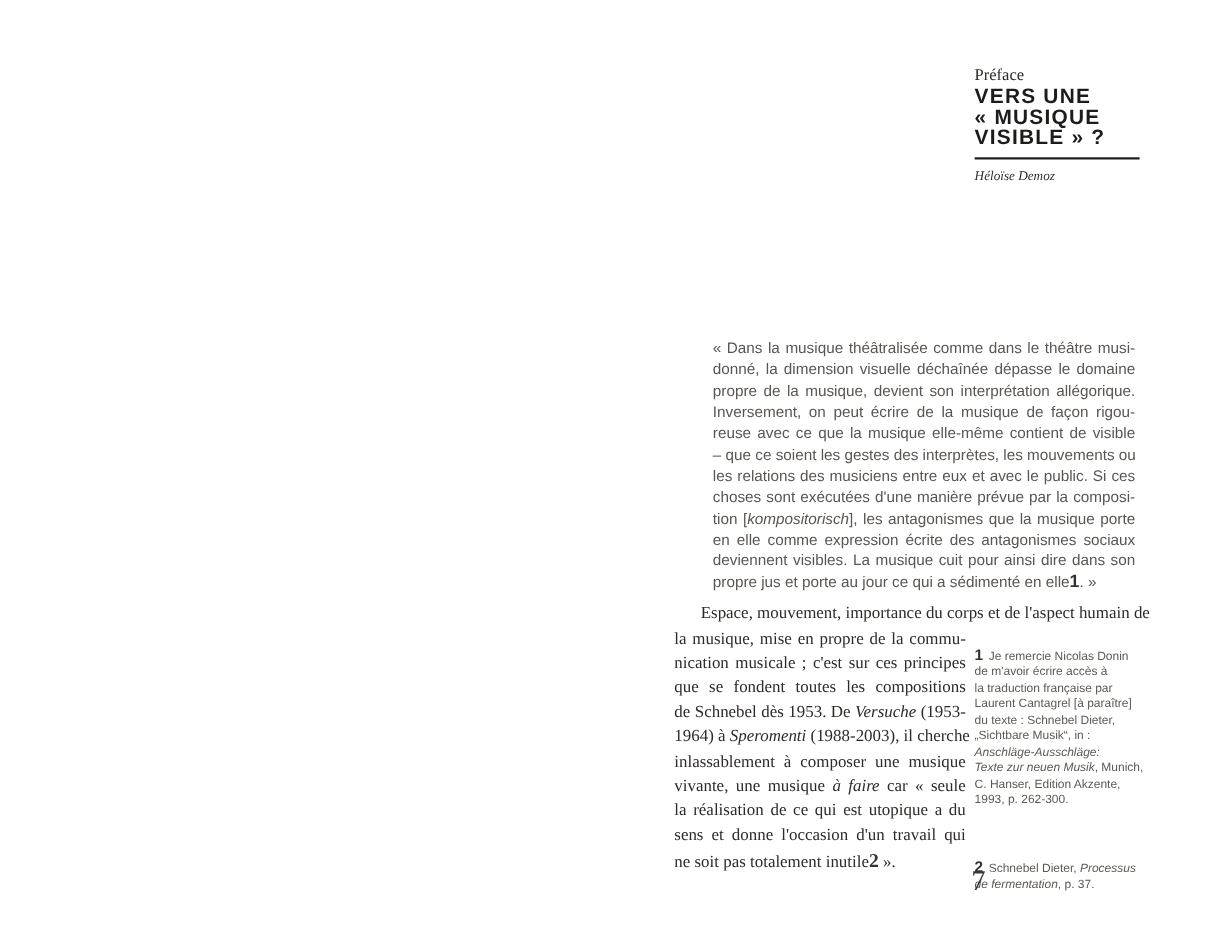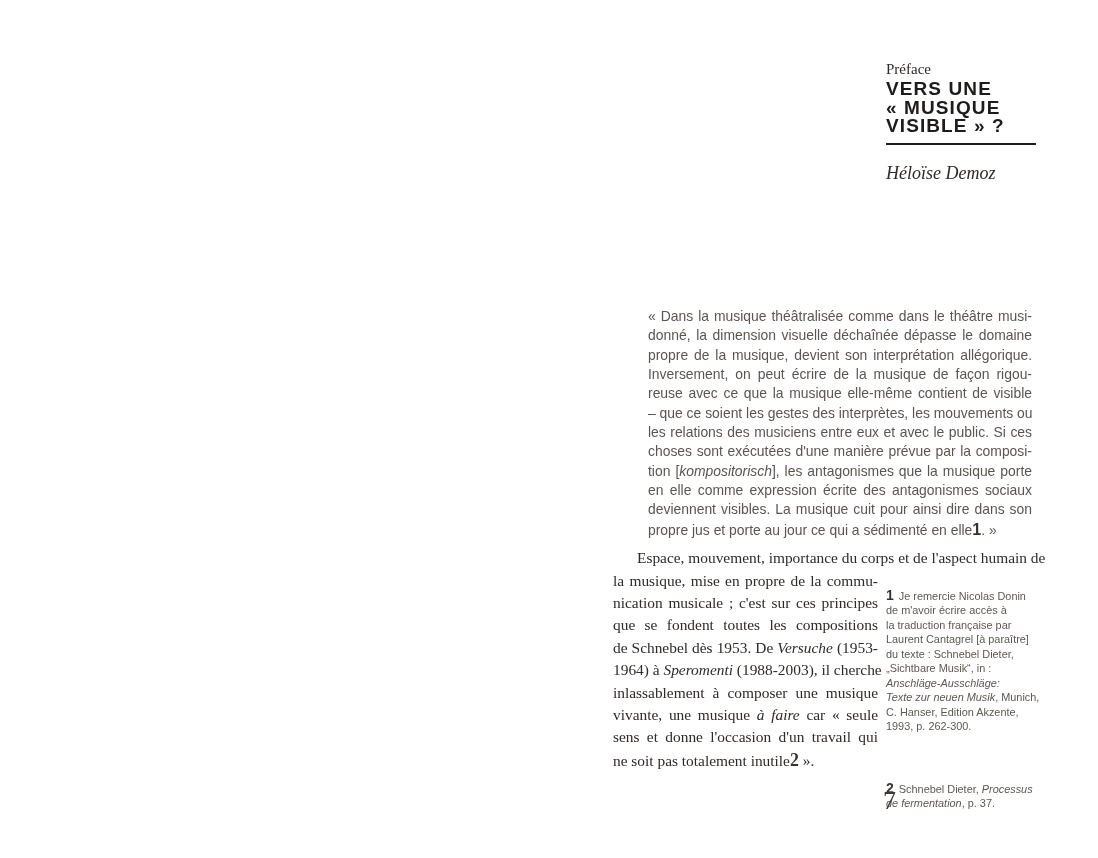--- a/index.html
+++ b/index.html
@@ -26,24 +26,24 @@
   .title .tl {
     font-family: "Liberation Sans", sans-serif;
     font-weight: 700;
     font-size: 19px; line-height: 18.6px;
     letter-spacing: 1.1px;
     color: var(--ink);
     white-space: nowrap;
   }
   .rule { margin-top: 7px; width: 150px; height: 2px; background: var(--ink); }
   .author {
-    margin-top: 18px;
+    margin-top: 8px;
     font-family: "Liberation Serif", serif;
     font-style: italic;
-    font-size: 18px;
+    font-size: 12px;
     color: var(--body-text);
   }
 
   
   .tl { white-space: nowrap; }
   .just .tl { text-align: justify; text-align-last: justify; }
   .just .tl:last-child { text-align-last: left; }
   .just-all .tl { text-align: justify; text-align-last: justify; }
 
   
@@ -134,20 +134,21 @@
     </div>
 
   <div class="body-rest just">
       <div class="tl">la musique, mise en propre de la commu-</div>
       <div class="tl">nication musicale ; c'est sur ces principes</div>
       <div class="tl">que se fondent toutes les compositions</div>
       <div class="tl">de Schnebel dès 1953. De <i>Versuche</i> (1953-</div>
       <div class="tl">1964) à <i>Speromenti</i> (1988-2003), il cherche</div>
       <div class="tl">inlassablement à composer une musique</div>
       <div class="tl">vivante, une musique <i>à faire</i> car « seule</div>
+      <div class="tl">la réalisation de ce qui est utopique a du</div>
       <div class="tl">sens et donne l'occasion d'un travail qui</div>
       <div class="tl">ne soit pas totalement inutile<b class="ref">2</b> ».</div>
     </div>
 
   <aside class="footnote fn1">
       <div class="tl"><b class="fn-num">1</b> Je remercie Nicolas Donin</div>
       <div class="tl">de m'avoir écrire accès à</div>
       <div class="tl">la traduction française par</div>
       <div class="tl">Laurent Cantagrel [à paraître]</div>
       <div class="tl">du texte : Schnebel Dieter,</div>

